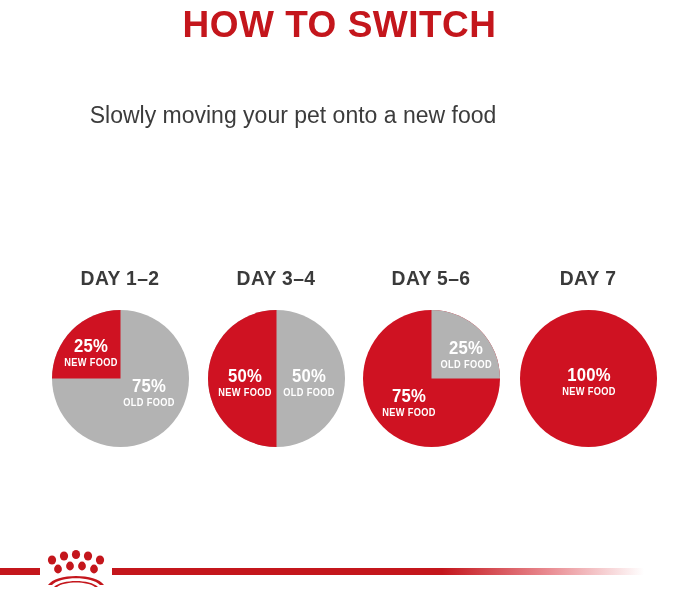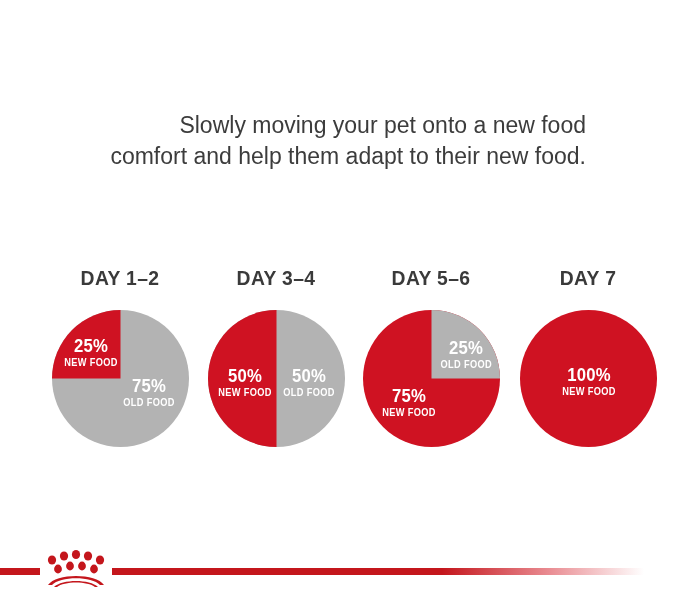--- a/index.html
+++ b/index.html
@@ -35,24 +35,24 @@
     font-weight: bold;
     font-size: 37px;
     line-height: 41px;
     letter-spacing: 0.5px;
     white-space: nowrap;
   }
 
   
   .subtitle-block {
     position: absolute;
-    top: 110px;
+    top: 100px;
     left: 0;
     width: 586px;
-    text-align: right;
+    text-align: center;
   }
   .subtitle-line {
     color: #3c3c3c;
     font-family: "Liberation Sans", sans-serif;
     font-weight: normal;
     font-size: 23px;
     line-height: 31px;
     white-space: nowrap;
   }
 
@@ -172,25 +172,25 @@
     height: 38px;
   }
   .crown svg { display: block; }
 </style>
 </head>
 <body>
 
 <div class="page">
 
   <div class="title-block">
+    <div class="title-line">HOW TO SWITCH</div>
   </div>
 
   <div class="subtitle-block">
     <div class="subtitle-line">Slowly moving your pet onto a new food</div>
-    <div class="subtitle-line">comfort and help them adapt to their new food.</div>
   </div>
 
   <div class="pie-row">
 
     <div class="pie-cell" data-idx="0">
       <div class="day-label">DAY 1–2</div>
       <div class="pie-wrap">
         <svg class="pie-svg" viewBox="0 0 100 100">
           <circle cx="50" cy="50" r="50" fill="#b3b3b3"></circle>
           <path d="M50,50 L50,0 A50,50 0 0,0 0,50 Z" fill="#cf1222"></path>

